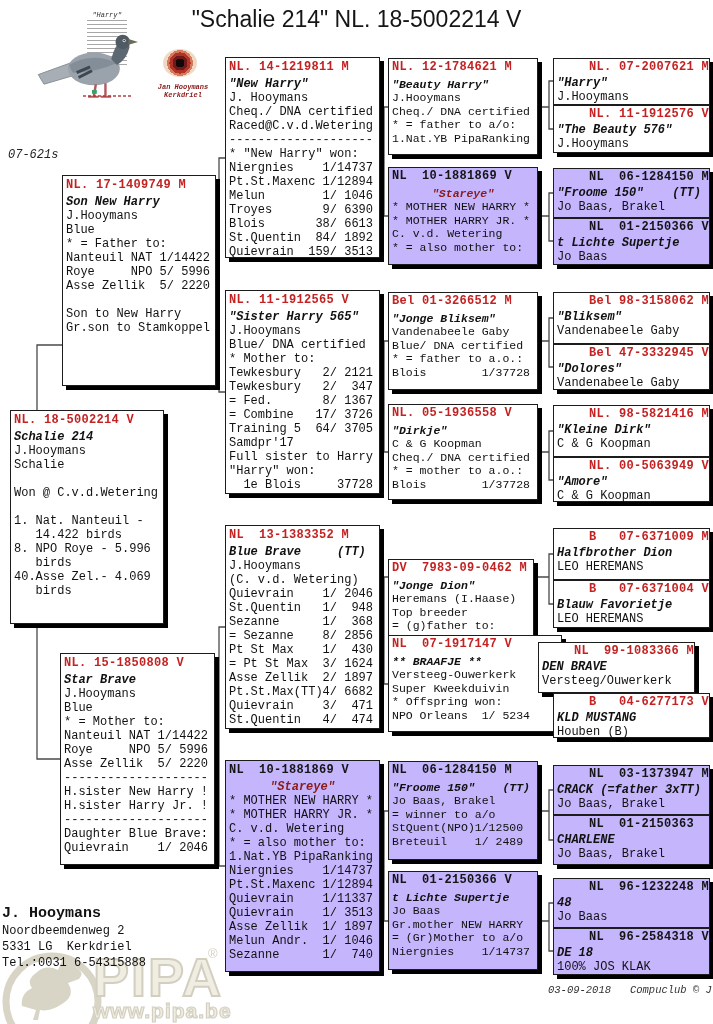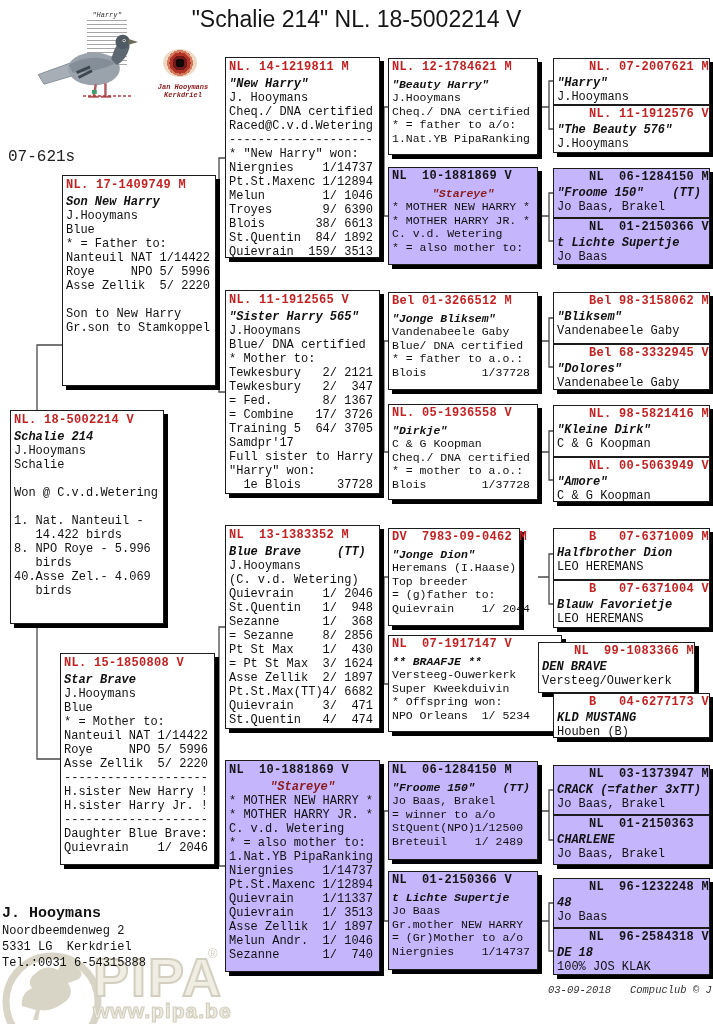--- a/index.html
+++ b/index.html
@@ -28,21 +28,21 @@
                 font-size:7px;font-style:italic;color:#333;}
   .mini-lines{position:absolute;left:72px;top:17px;width:40px;height:46px;opacity:.65;
               background:repeating-linear-gradient(to bottom,#777 0,#777 1px,transparent 1px,transparent 4px);}
   .pigeon-art{position:absolute;left:18px;top:14px;}
   .eye-photo{position:absolute;left:148px;top:46px;width:34px;height:28px;border-radius:50%;
              background:radial-gradient(circle at 50% 50%,#120808 0 20%,#6e1a1a 20% 34%,#b03326 34% 48%,#d47a5e 48% 58%,#efd9c4 58% 78%,#ffffff 78% 100%);}
   .loft-caption{position:absolute;left:140px;top:80px;width:56px;text-align:center;
                 font-size:7px;line-height:8px;font-weight:bold;font-style:italic;color:#8b1a1a;}
   .signature{position:absolute;left:68px;top:92px;width:48px;height:2px;opacity:.7;
              background:repeating-linear-gradient(90deg,#a33 0 3px,transparent 3px 5px);}
-  .ring-note{position:absolute;left:8px;top:148px;font-size:16px;color:#222;}
+  .ring-note{position:absolute;left:8px;top:148px;font-size:12px;color:#222;font-style:italic;}
   
   .contact{position:absolute;left:2px;top:905px;z-index:2;}
   .contact-name{font-weight:bold;font-size:15px;line-height:18px;}
   .contact-line{font-size:12px;line-height:16px;white-space:pre;}
   .watermark{position:absolute;left:0px;top:940px;z-index:1;}
   .credit{position:absolute;left:548px;top:984px;font-size:10.5px;font-style:italic;color:#333;white-space:pre;}
 </style>
 </head>
 <body>
 
@@ -238,21 +238,21 @@
 
   <div class="box g4" style="left:388px;top:404px;width:150px;height:96px">
     <div class="hdr">NL. 05-1936558 V</div>
     <div class="bird-name">"Dirkje"</div>
     <div class="lines">C &amp; G Koopman
 Cheq./ DNA certified
 * = mother to a.o.:
 Blois        1/37728</div>
   </div>
 
-  <div class="box g4" style="left:388px;top:528px;width:132px;height:98px">
+  <div class="box g4" style="left:388px;top:559px;width:146px;height:98px">
     <div class="hdr">DV  7983-09-0462 M</div>
     <div class="bird-name">"Jonge Dion"</div>
     <div class="lines">Heremans (I.Haase)
 Top breeder
 = (g)father to:
 Quievrain    1/ 2044</div>
   </div>
 
   <div class="box g4" style="left:388px;top:635px;width:174px;height:97px">
     <div class="hdr">NL  07-1917147 V</div>
@@ -300,21 +300,21 @@
     <div class="hdr">NL  01-2150366 V</div>
     <div class="bird-name">t Lichte Supertje</div>
     <div class="lines">Jo Baas</div>
   </div>
   <div class="box sbox" style="left:553px;top:292px;width:157px;height:52px">
     <div class="hdr">Bel 98-3158062 M</div>
     <div class="bird-name">"Bliksem"</div>
     <div class="lines">Vandenabeele Gaby</div>
   </div>
   <div class="box sbox" style="left:553px;top:344px;width:157px;height:46px">
-    <div class="hdr">Bel 68-3332945 V</div>
+    <div class="hdr">Bel 47-3332945 V</div>
     <div class="bird-name">"Dolores"</div>
     <div class="lines">Vandenabeele Gaby</div>
   </div>
   <div class="box sbox" style="left:553px;top:405px;width:157px;height:52px">
     <div class="hdr">NL. 98-5821416 M</div>
     <div class="bird-name">"Kleine Dirk"</div>
     <div class="lines">C &amp; G Koopman</div>
   </div>
   <div class="box sbox" style="left:553px;top:457px;width:157px;height:45px">
     <div class="hdr">NL. 00-5063949 V</div>

